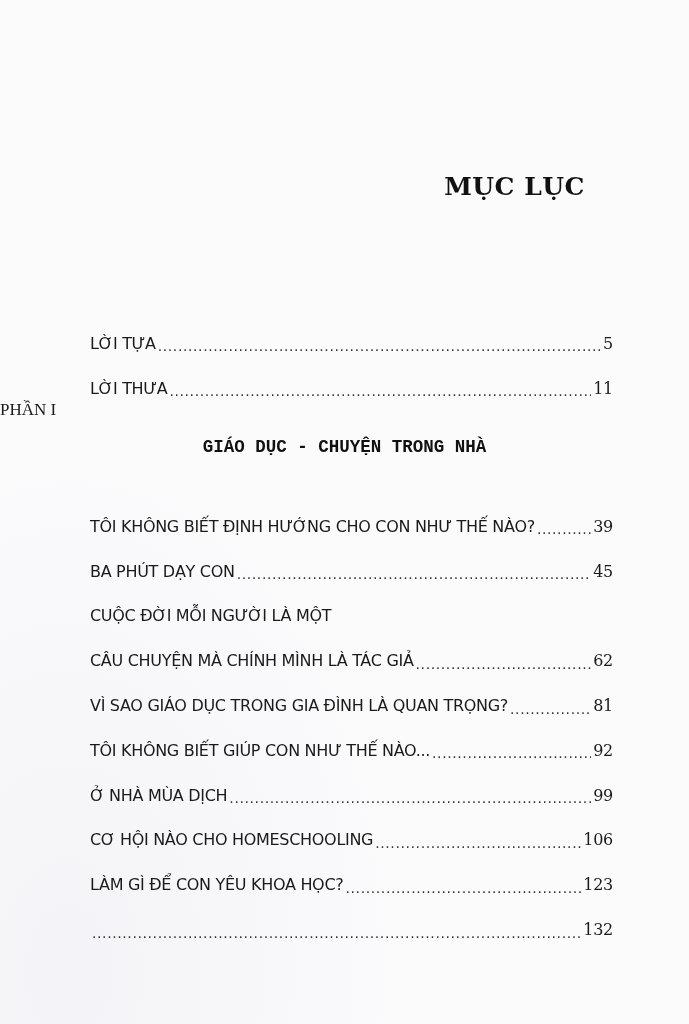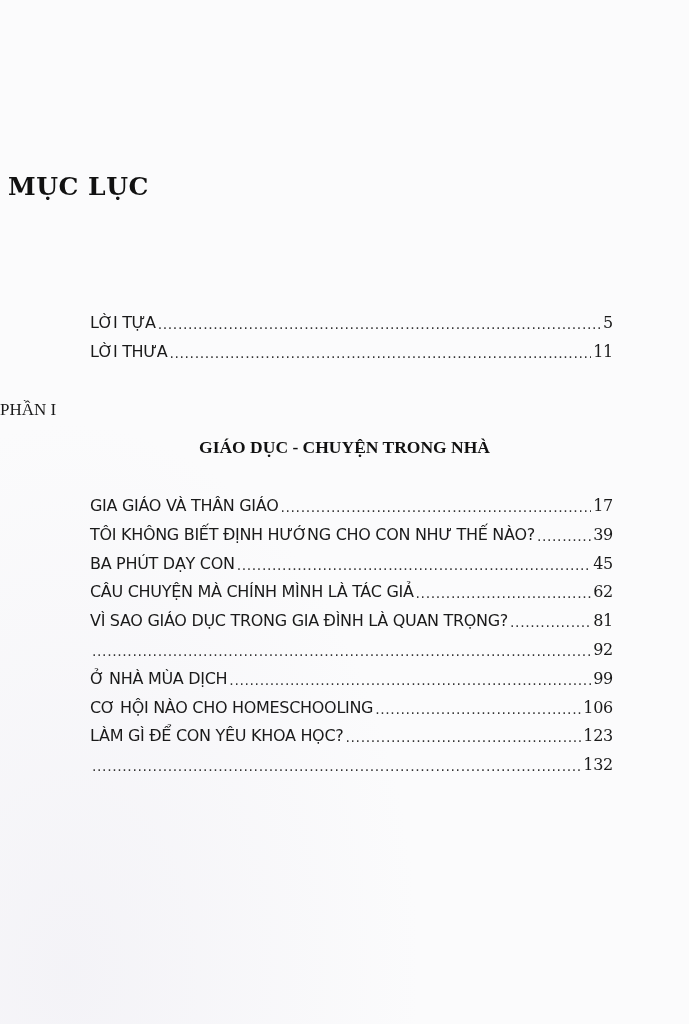--- a/index.html
+++ b/index.html
@@ -20,42 +20,42 @@
       inset: 0;
       background:
         radial-gradient(ellipse at 10% 95%, rgba(230,228,238,0.35), transparent 40%),
         #fbfbfc;
     }
     .title {
       position: absolute;
       left: 0;
       width: 585px;
       top: 172px;
-      text-align: left;
+      text-align: right;
       font-family: "DejaVu Serif", "Liberation Serif", serif;
       font-weight: bold;
       font-size: 25px;
       letter-spacing: 0.5px;
       color: #111;
-      padding-left: 8px;
     }
     .toc-block {
       position: absolute;
       left: 90px;
       width: 523px;
     }
     .toc-row {
       display: flex;
-      align-items: flex-start;
+      align-items: center;
       height: 28.8px;
       font-family: "DejaVu Sans", "Liberation Sans", sans-serif;
       font-size: 16px;
       letter-spacing: -0.3px;
       white-space: nowrap;
       color: #1a1a1a;
+      margin-top: 16px;
     }
     .toc-row .label {
       flex: 0 0 auto;
     }
     .toc-row .leader {
       flex: 1 1 auto;
       overflow: hidden;
       margin: 0 2px;
       position: relative;
       height: 1em;
@@ -85,21 +85,21 @@
       font-family: "Liberation Serif", "DejaVu Serif", serif;
       font-size: 17px;
       color: #1a1a1a;
     }
     .part-title {
       position: absolute;
       left: 0;
       width: 689px;
       top: 437px;
       text-align: center;
-      font-family: Liberation Serif, serif;
+      font-family: Liberation Mono, monospace;
       font-weight: bold;
       font-size: 17.5px;
       color: #111;
     }
     .chapters-block { top: 496px; }
   </style>
 </head>
 <body>
 
 <div class="page">
@@ -117,45 +117,46 @@
       <span class="leader"></span>
       <span class="page-num">11</span>
     </div>
   </div>
 
   <div class="part-label">PHẦN I</div>
   <div class="part-title">GIÁO DỤC - CHUYỆN TRONG NHÀ</div>
 
   <div class="toc-block chapters-block">
     <div class="toc-row">
-      <span class="label">GIA GIÁO VÀ THÂN GIÁO</span>
-      <span class="leader"></span>
-      <span class="page-num">17</span>
-    </div>
-    <div class="toc-row">
       <span class="label">TÔI KHÔNG BIẾT ĐỊNH HƯỚNG CHO CON NHƯ THẾ NÀO?</span>
       <span class="leader"></span>
       <span class="page-num">39</span>
     </div>
     <div class="toc-row">
       <span class="label">BA PHÚT DẠY CON</span>
       <span class="leader"></span>
       <span class="page-num">45</span>
+    </div>
+    <div class="toc-row no-leader">
+      <span class="label">CUỘC ĐỜI MỖI NGƯỜI LÀ MỘT</span>
+
+      <span class="page-num"></span>
     </div>
     <div class="toc-row">
       <span class="label">CÂU CHUYỆN MÀ CHÍNH MÌNH LÀ TÁC GIẢ</span>
       <span class="leader"></span>
       <span class="page-num">62</span>
     </div>
     <div class="toc-row">
       <span class="label">VÌ SAO GIÁO DỤC TRONG GIA ĐÌNH LÀ QUAN TRỌNG?</span>
       <span class="leader"></span>
       <span class="page-num">81</span>
     </div>
     <div class="toc-row">
+      <span class="label">TÔI KHÔNG BIẾT GIÚP CON NHƯ THẾ NÀO...</span>
       <span class="leader"></span>
       <span class="page-num">92</span>
     </div>
     <div class="toc-row">
       <span class="label">Ở NHÀ MÙA DỊCH</span>
       <span class="leader"></span>
       <span class="page-num">99</span>
     </div>
     <div class="toc-row">
       <span class="label">CƠ HỘI NÀO CHO HOMESCHOOLING</span>

